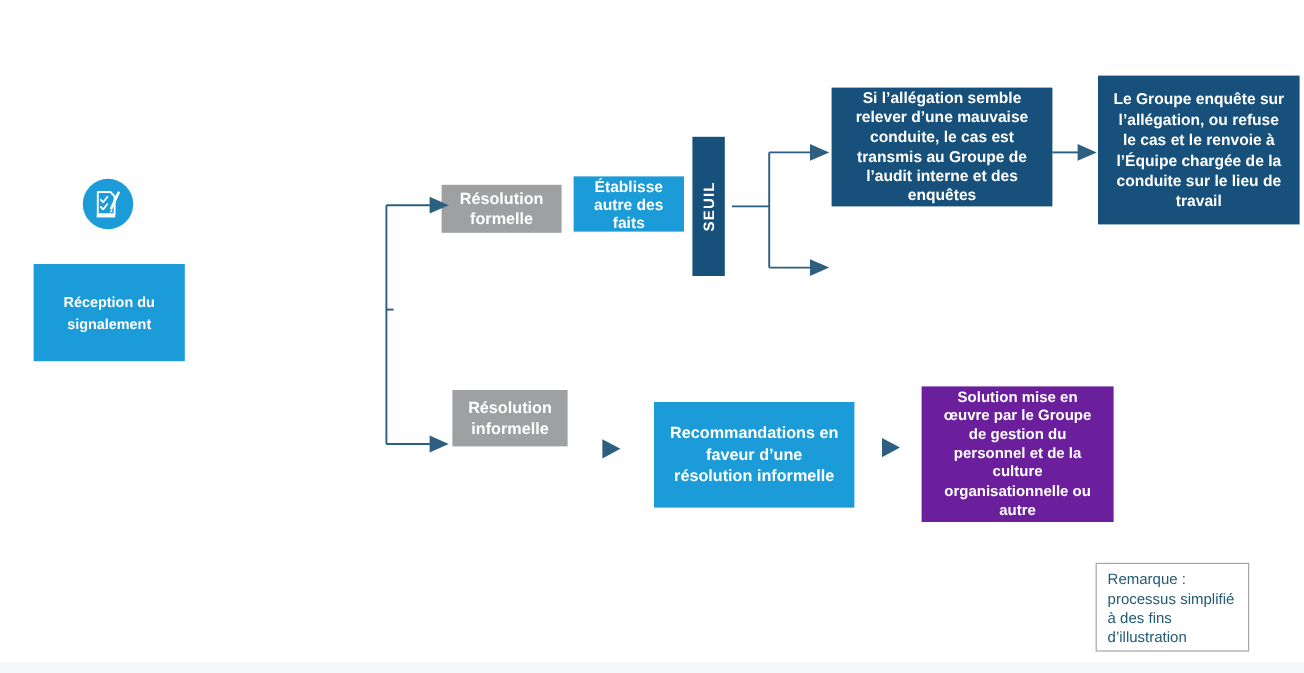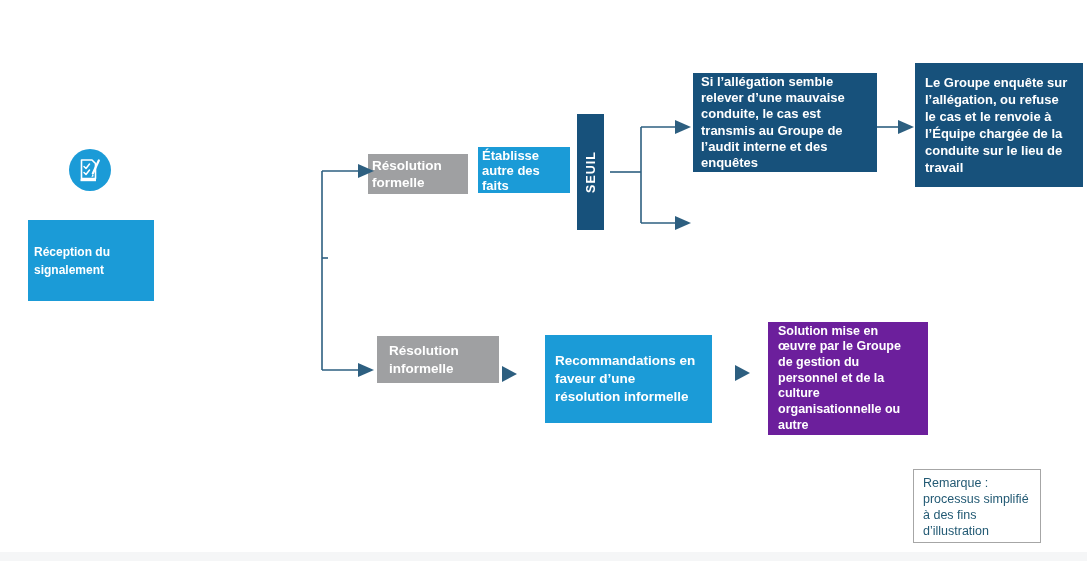--- a/index.html
+++ b/index.html
@@ -4,32 +4,32 @@
 <style>
   :root{
     --blue:#1B9BD7; --navy:#17517B; --gray:#9FA0A2; --purple:#6C1F9C;
     --line:#2D5F80; --note_text:#235A74; --note_border:#A6A6A6; --bg:#FFFFFF;
   }
   html,body{margin:0;padding:0;background:#fff;}
   body{font-family:"Liberation Sans", sans-serif;}
   #canvas{position:relative;width:1087px;height:561px;background:var(--bg);overflow:hidden;}
   .node{
     position:absolute;box-sizing:border-box;display:flex;align-items:center;justify-content:center;
-    color:#fff;font-weight:bold;
+    text-align:center;color:#fff;font-weight:bold;
   }
   #node-reception{left:28px;top:220px;width:126px;height:81px;background:var(--blue);font-size:12px;line-height:18px;padding:0 6px;}
   #node-examen{left:168px;top:217px;width:126px;height:84px;background:var(--blue);font-size:13.5px;line-height:18px;padding:0 8px;}
   #node-res-formelle{left:368px;top:154px;width:100px;height:40px;background:var(--gray);font-size:13.5px;line-height:17px;padding:0 4px;}
   #node-etablissement{left:478px;top:147px;width:92px;height:46px;background:var(--blue);font-size:13px;line-height:15px;padding:0 4px;}
   #node-seuil{left:577px;top:114px;width:27px;height:116px;background:var(--navy);font-size:12.5px;}
   #node-seuil span{transform:rotate(-90deg);white-space:nowrap;letter-spacing:1px;}
   #node-si-allegation{left:693px;top:73px;width:184px;height:99px;background:var(--navy);font-size:13px;line-height:16.3px;padding:0 8px;}
   #node-groupe-enquete{left:915px;top:63px;width:168px;height:124px;background:var(--navy);font-size:13px;line-height:17px;padding:0 10px;}
   #node-mesures{left:693px;top:195px;width:164px;height:80px;background:var(--blue);font-size:13px;line-height:15.5px;padding:0 8px;}
-  #node-res-informelle{left:377px;top:336px;width:122px;height:47px;background:var(--gray);font-size:13.5px;line-height:18px;padding:0 12px;}
+  #node-res-informelle{left:377px;top:325px;width:96px;height:47px;background:var(--gray);font-size:13.5px;line-height:18px;padding:0 12px;}
   #node-recommandations{left:545px;top:335px;width:167px;height:88px;background:var(--blue);font-size:13.5px;line-height:18px;padding:0 10px;}
   #node-solution{left:768px;top:322px;width:160px;height:113px;background:var(--purple);font-size:12.5px;line-height:15.7px;padding:0 10px;}
   #note-box{
     position:absolute;box-sizing:border-box;left:913px;top:469px;width:128px;height:74px;
     border:1px solid var(--note_border);background:#fff;color:var(--note_text);
     font-size:12.5px;line-height:16px;padding:5px 6px 5px 9px;text-align:left;font-weight:normal;
   }
   #icon-wrap{position:absolute;left:68px;top:148px;width:44px;height:44px;}
   #connector-layer{position:absolute;left:0;top:0;pointer-events:none;}
   #bottom-strip{position:absolute;left:0;top:552px;width:1087px;height:9px;background:#F5F6F7;}

